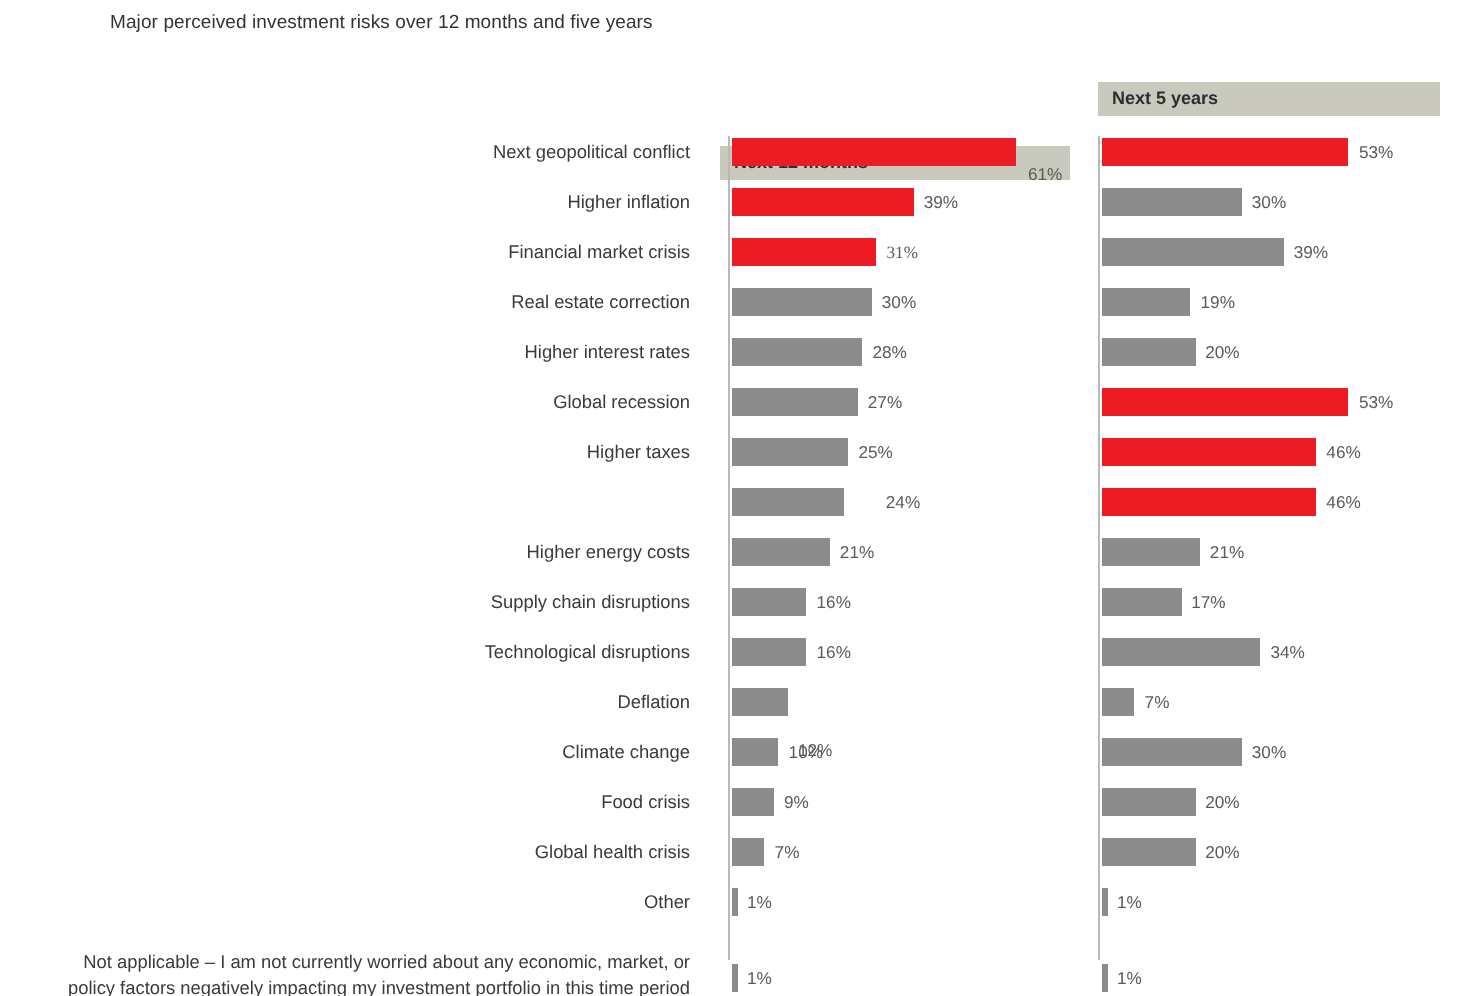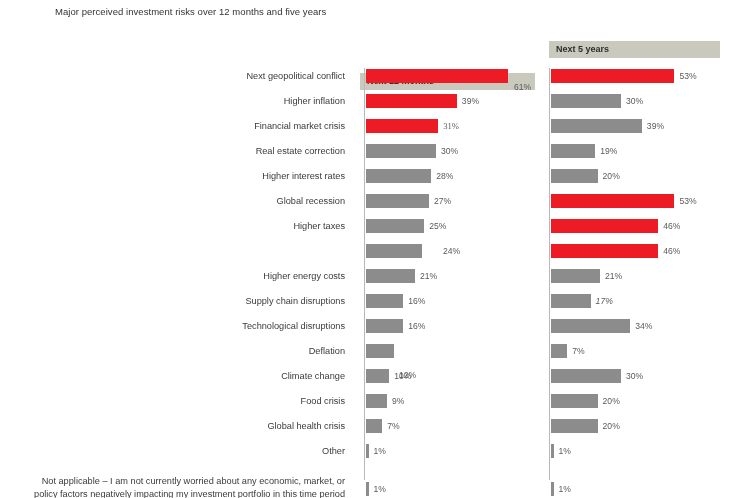--- a/index.html
+++ b/index.html
@@ -197,21 +197,21 @@
         <div class="bar grey" style="left: 551px; width: 48.93px;"></div>
         <div class="val" style="left: 604.93px;">21%</div>
       </div>
       <div class="row">
         <div class="cat-wrap">
           <div class="cat-label">Supply chain disruptions</div>
         </div>
         <div class="bar grey" style="left: 366px; width: 37.28px;"></div>
         <div class="val" style="left: 408.28px;">16%</div>
         <div class="bar grey" style="left: 551px; width: 39.61px;"></div>
-        <div class="val" style="left: 595.61px; font-style: italic;">17%</div>
+        <div class="val" style="left: 595.61px;">17%</div>
       </div>
       <div class="row">
         <div class="cat-wrap">
           <div class="cat-label">Technological disruptions</div>
         </div>
         <div class="bar grey" style="left: 366px; width: 37.28px;"></div>
         <div class="val" style="left: 408.28px;">16%</div>
         <div class="bar grey" style="left: 551px; width: 79.22px;"></div>
         <div class="val" style="left: 635.22px;">34%</div>
       </div>

